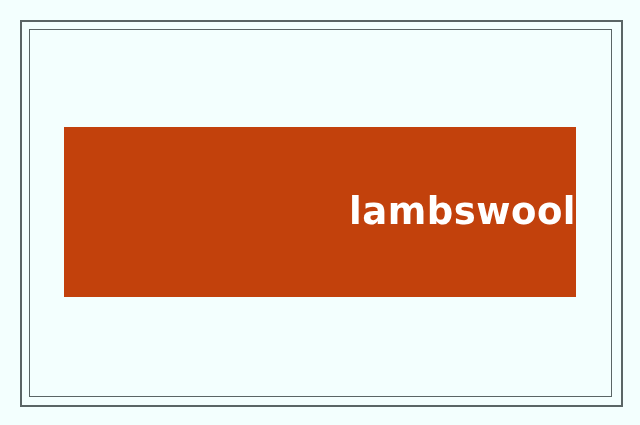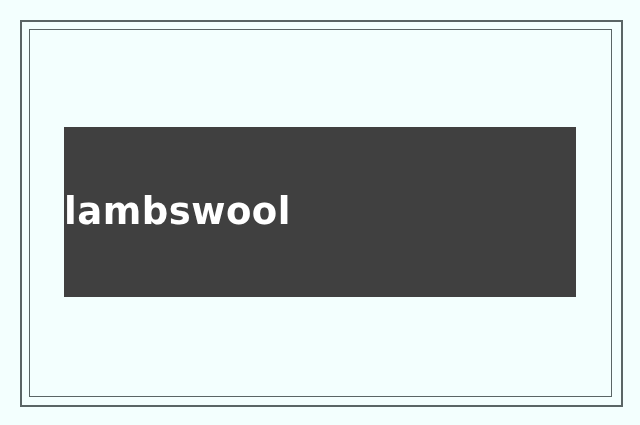--- a/index.html
+++ b/index.html
@@ -19,24 +19,24 @@
     .inner-frame {
       position: absolute;
       left: 29px; top: 29px;
       width: 581px; height: 366px;
       border: 1px solid #5a6565;
     }
     .placeholder-box {
       position: absolute;
       left: 64px; top: 127px;
       width: 512px; height: 170px;
-      background: #404040;
+      background: #c2410c;
       display: flex;
       align-items: center;
-      justify-content: flex-start;
+      justify-content: flex-end;
     }
     .placeholder-text {
       color: #ffffff;
       font-weight: bold;
       font-size: 37px;
       letter-spacing: 0.5px;
       line-height: 1;
       margin-top: -2px;
     }
   </style>

